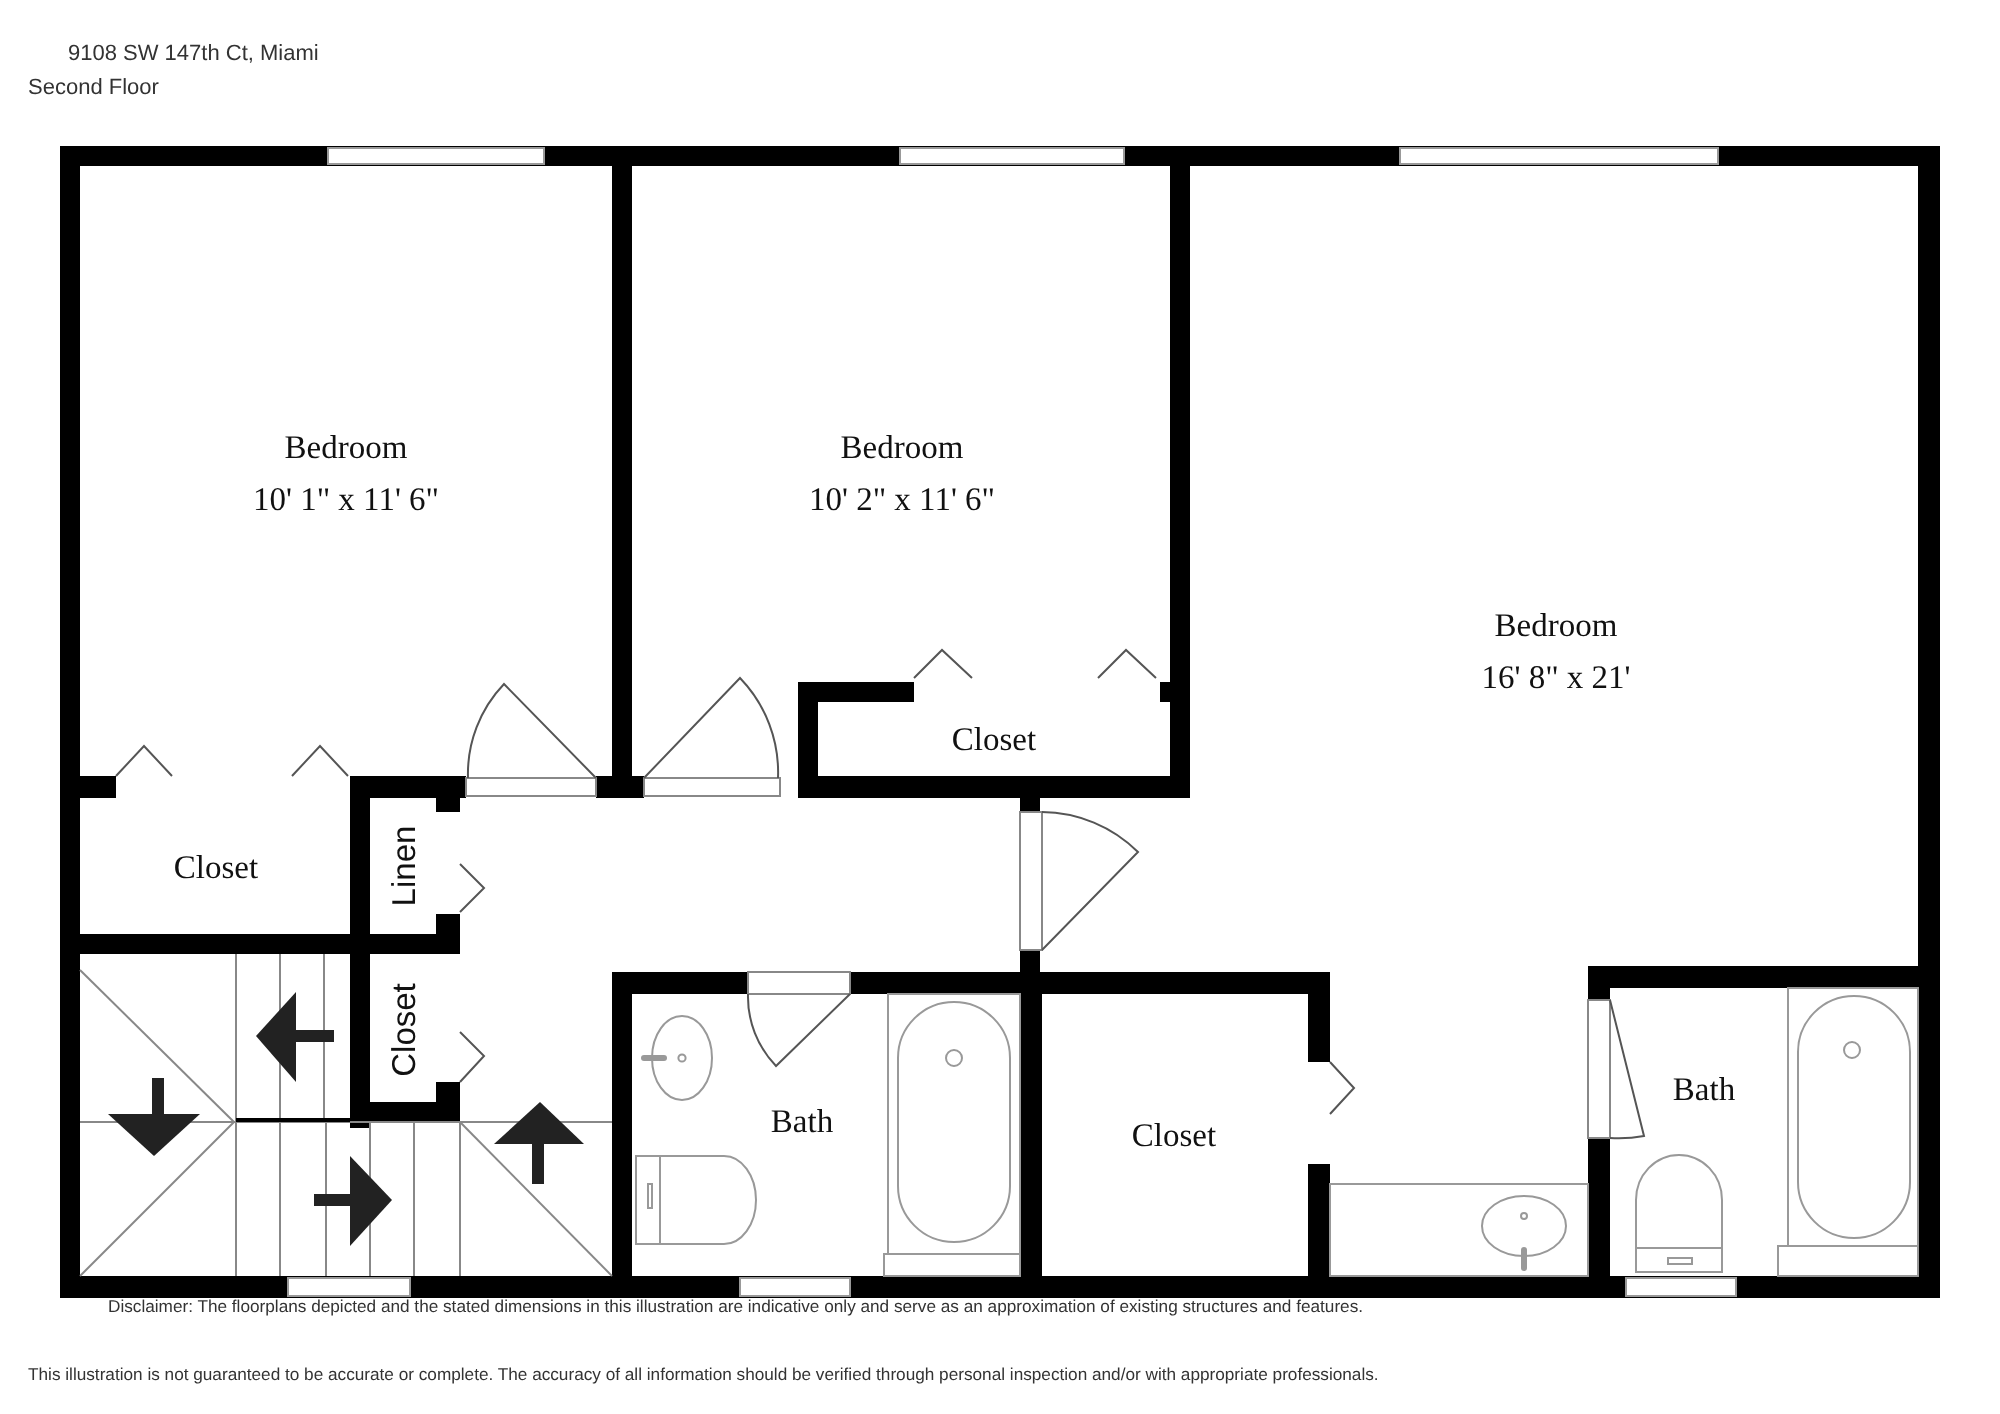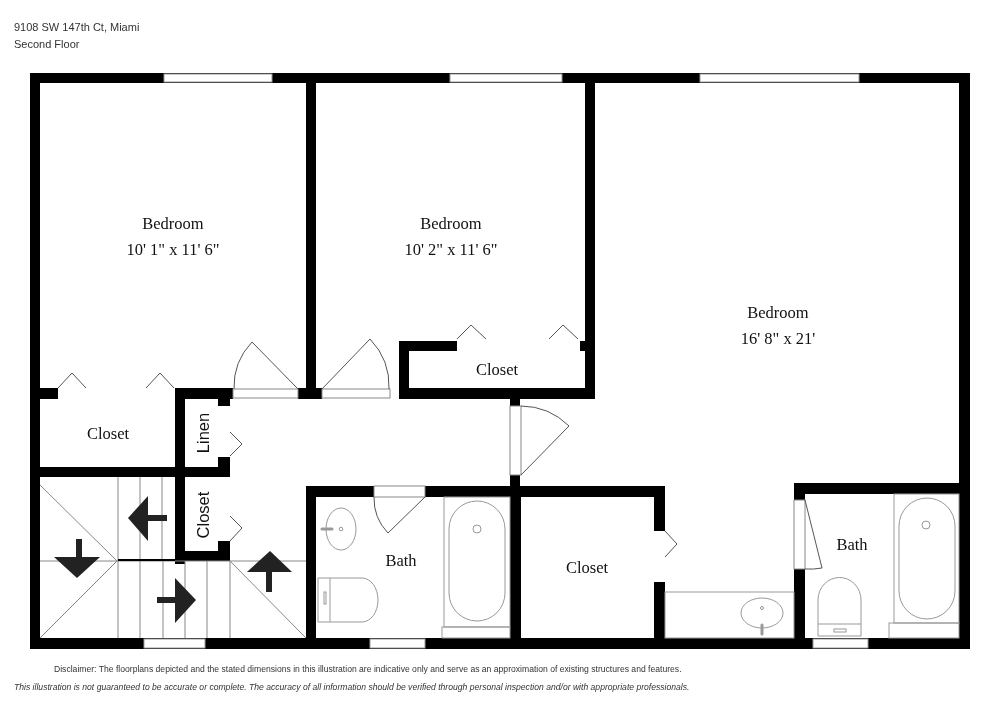--- a/index.html
+++ b/index.html
@@ -6,21 +6,21 @@
     body { width:1000px; height:707px; position:relative; overflow:hidden; font-family:"Liberation Sans", sans-serif; color:#111; }
     .hdr { position:absolute; left:14px; font-size:11px; color:#333; line-height:14px; }
     .disc { position:absolute; left:14px; font-size:8.6px; color:#333; white-space:nowrap; }
     svg.plan { position:absolute; left:0; top:0; }
     .lbl { position:absolute; font-size:16.5px; color:#111; text-align:center; line-height:26px; white-space:nowrap; transform:translateX(-50%);font-family:Liberation Serif, serif; }
     .lbl-v { position:absolute; font-size:16.5px; color:#111; white-space:nowrap; transform-origin:center center; transform:translate(-50%,-50%) rotate(-90deg); }
   </style>
 </head>
 <body>
 
-<div class="hdr" style="top:20px;">9108 SW 147th Ct, Miami</div>
+<div class="hdr" style="top:20px;margin-left:20px;">9108 SW 147th Ct, Miami</div>
 <div class="hdr" style="top:37px;">Second Floor</div>
 
 <svg class="plan" width="1000" height="707" viewBox="0 0 1000 707">
 
   <g fill="#000">
     <rect x="30" y="73" width="940" height="10"></rect>
     <rect x="30" y="73" width="10" height="576"></rect>
     <rect x="959" y="73" width="11" height="420"></rect>
     <rect x="30" y="638" width="940" height="11"></rect>
     <rect x="959" y="483" width="11" height="166"></rect>
@@ -179,14 +179,14 @@
   <div>16' 8" x 21'</div>
 </div>
 <div class="lbl" style="left:108px; top:421px;">Closet</div>
 <div class="lbl" style="left:497px; top:357px;">Closet</div>
 <div class="lbl-v" style="left:203px; top:433px;">Linen</div>
 <div class="lbl-v" style="left:203px; top:515px;">Closet</div>
 <div class="lbl" style="left:401px; top:548px;">Bath</div>
 <div class="lbl" style="left:587px; top:555px;">Closet</div>
 <div class="lbl" style="left:852px; top:532px;">Bath</div>
 
-<div class="disc" style="top:664px;padding-left:40px;">Disclaimer: The floorplans depicted and the stated dimensions in this illustration are indicative only and serve as an approximation of existing structures and features.</div>
-<div class="disc" style="top:682px;font-style:italic;">This illustration is not guaranteed to be accurate or complete. The accuracy of all information should be verified through personal inspection and/or with appropriate professionals.</div>
+<div class="disc" style="top:648px;padding-left:40px;">Disclaimer: The floorplans depicted and the stated dimensions in this illustration are indicative only and serve as an approximation of existing structures and features.</div>
+<div class="disc" style="top:682px;">This illustration is not guaranteed to be accurate or complete. The accuracy of all information should be verified through personal inspection and/or with appropriate professionals.</div>
 
 </body></html>

